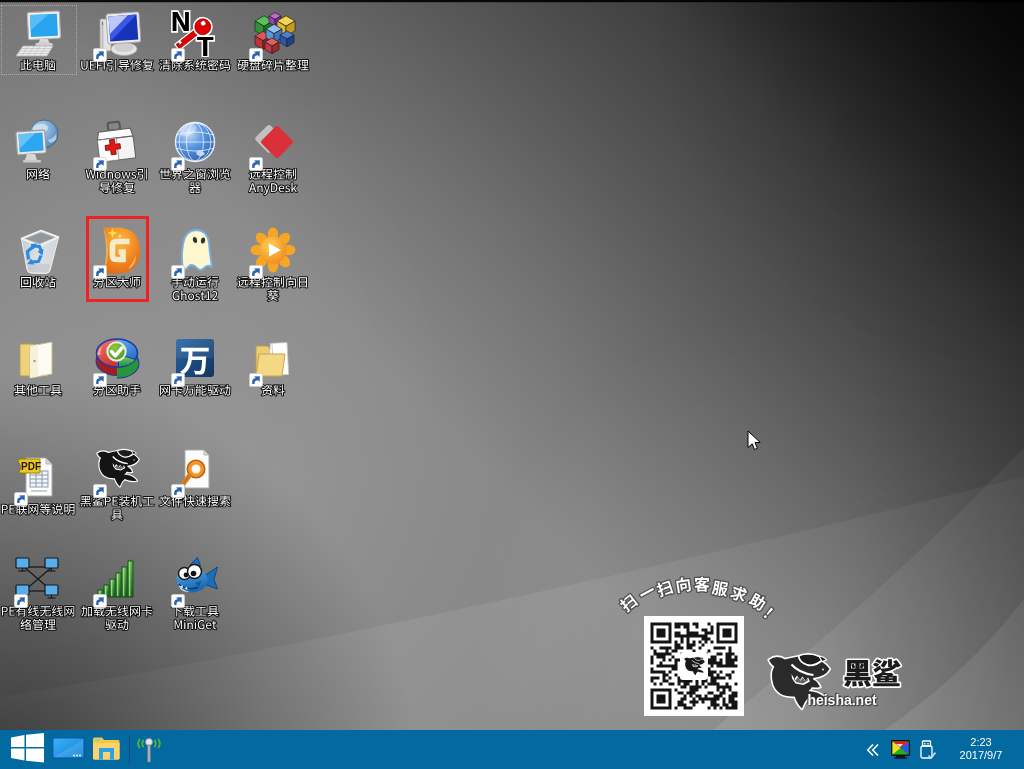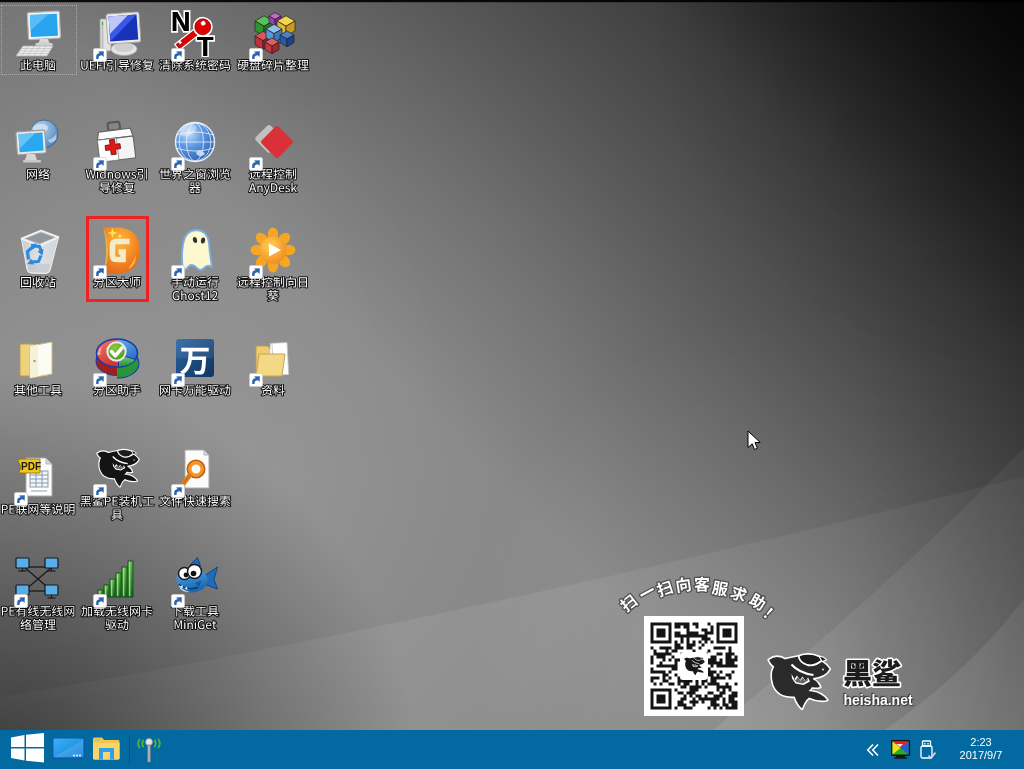--- a/index.html
+++ b/index.html
@@ -842,21 +842,21 @@
         <path d="M29.5 25 L31.5 28.2 L33.8 25.2 L36.5 28.8 L38.8 25.8 L41.2 29.2 L43.5 26.5 L44 28.5 L39 31.5 L32.5 30.2 L30 27.5 Z" fill="#666"></path>
         <path d="M35 3.5 Q46 0 55.5 4.5 L58.5 8 Q51 14.5 43.5 13 Q37 11 35 6 Z" fill="#1c1c1c" stroke="#fff" stroke-width="1.8" stroke-linejoin="round"></path>
         <path d="M55 4 Q60 4.5 62.5 8 L58 9.5 Z" fill="#1c1c1c" stroke="#fff" stroke-width="1.2"></path>
         <circle cx="59" cy="17.5" r="1" fill="#e8e8e8"></circle>
       </g>
       <g transform="translate(93,44)">
         <path d="M8.2 -19.4C8.8 -18.2 9.3 -16.6 9.4 -15.5L12.2 -16.6C12 -17.6 11.4 -19.1 10.7 -20.3ZM9.2 -2.4C9.4 -0.8 9.5 1.3 9.5 2.6L13.7 2.1C13.7 0.8 13.4 -1.2 13.1 -2.8ZM15 -2.3C15.5 -0.7 16 1.4 16.2 2.6L20.4 1.7C20.2 0.4 19.6 -1.6 19 -3.1ZM8.1 -20.5H12.4V-15.5H8.1ZM18 -20.4C17.7 -19.2 17.2 -17.5 16.7 -16.5L19.3 -15.5C19.7 -16.4 20.2 -17.5 20.8 -18.7V-15.5H16.6V-20.5H20.8V-19.5ZM20.6 -2.5C21.8 -0.8 23.2 1.5 23.8 2.9L28 1.5C27.4 0 25.9 -2 24.7 -3.5H27.6V-7.2H16.6V-8H25.4V-11.3H16.6V-12.1H25.1V-23.9H4.1V-12.1H12.4V-11.3H3.7V-8H12.4V-7.2H1.5V-3.5H4C3.3 -1.7 2.2 0.1 1 1.1L5.1 2.9C6.4 1.5 7.6 -0.7 8.2 -2.7L4.6 -3.5H23.9Z M30.4 -0.7V2.2H56.6V-0.7ZM32.2 -22.5C33.8 -21.9 35.8 -20.9 37 -20.2L38.9 -22.8C37.8 -23.3 35.8 -24.2 34.2 -24.8ZM30 -19.1C31.3 -18.6 33.1 -17.7 34.1 -17.1L36.1 -19.7C35 -20.2 33.3 -20.9 32 -21.4ZM40.8 -23.7C40.1 -21.8 38.8 -19.7 37.6 -18.3C38.5 -17.9 40.1 -16.9 40.9 -16.3C42.1 -17.8 43.6 -20.4 44.6 -22.6ZM39.8 -9H44.8C44.3 -8.8 43.8 -8.5 43.3 -8.3H38.7ZM45.1 -24.8V-17.1H47.6C45.2 -16 41.7 -15.5 38 -15.3L38.1 -15.4L36.8 -18.4C34.5 -16.8 32 -15.3 30.4 -14.4L32.4 -11.2C33.9 -12.3 35.7 -13.6 37.4 -14.8C38 -14.1 38.7 -12.9 39.1 -12.1C37.4 -10.7 34.5 -9.5 30.9 -8.6C31.5 -8 32.4 -6.7 32.7 -5.8L33.8 -6.2V-1.4H53.8V-8.3H49C49.5 -8.6 50.1 -9 50.5 -9.3L48.5 -11.2L47.8 -11H42.4L42.9 -11.5L40.7 -12.1C46.1 -12.8 50.8 -14.1 53.7 -17.3L54.1 -16.4L57.6 -18.3C56.8 -20 54.9 -22.4 53.3 -24.1L50.1 -22.4C50.8 -21.6 51.5 -20.6 52.2 -19.7L50.8 -19.9C50.4 -19.1 49.7 -18.4 48.9 -17.8V-24.8ZM37.6 -4H42V-3.2H37.6ZM45.8 -4H49.8V-3.2H45.8ZM37.6 -6.5H42V-5.7H37.6ZM45.8 -6.5H49.8V-5.7H45.8Z" fill="#fff" stroke="#fff" stroke-width="3.4" stroke-linejoin="round"></path>
         <path d="M8.2 -19.4C8.8 -18.2 9.3 -16.6 9.4 -15.5L12.2 -16.6C12 -17.6 11.4 -19.1 10.7 -20.3ZM9.2 -2.4C9.4 -0.8 9.5 1.3 9.5 2.6L13.7 2.1C13.7 0.8 13.4 -1.2 13.1 -2.8ZM15 -2.3C15.5 -0.7 16 1.4 16.2 2.6L20.4 1.7C20.2 0.4 19.6 -1.6 19 -3.1ZM8.1 -20.5H12.4V-15.5H8.1ZM18 -20.4C17.7 -19.2 17.2 -17.5 16.7 -16.5L19.3 -15.5C19.7 -16.4 20.2 -17.5 20.8 -18.7V-15.5H16.6V-20.5H20.8V-19.5ZM20.6 -2.5C21.8 -0.8 23.2 1.5 23.8 2.9L28 1.5C27.4 0 25.9 -2 24.7 -3.5H27.6V-7.2H16.6V-8H25.4V-11.3H16.6V-12.1H25.1V-23.9H4.1V-12.1H12.4V-11.3H3.7V-8H12.4V-7.2H1.5V-3.5H4C3.3 -1.7 2.2 0.1 1 1.1L5.1 2.9C6.4 1.5 7.6 -0.7 8.2 -2.7L4.6 -3.5H23.9Z M30.4 -0.7V2.2H56.6V-0.7ZM32.2 -22.5C33.8 -21.9 35.8 -20.9 37 -20.2L38.9 -22.8C37.8 -23.3 35.8 -24.2 34.2 -24.8ZM30 -19.1C31.3 -18.6 33.1 -17.7 34.1 -17.1L36.1 -19.7C35 -20.2 33.3 -20.9 32 -21.4ZM40.8 -23.7C40.1 -21.8 38.8 -19.7 37.6 -18.3C38.5 -17.9 40.1 -16.9 40.9 -16.3C42.1 -17.8 43.6 -20.4 44.6 -22.6ZM39.8 -9H44.8C44.3 -8.8 43.8 -8.5 43.3 -8.3H38.7ZM45.1 -24.8V-17.1H47.6C45.2 -16 41.7 -15.5 38 -15.3L38.1 -15.4L36.8 -18.4C34.5 -16.8 32 -15.3 30.4 -14.4L32.4 -11.2C33.9 -12.3 35.7 -13.6 37.4 -14.8C38 -14.1 38.7 -12.9 39.1 -12.1C37.4 -10.7 34.5 -9.5 30.9 -8.6C31.5 -8 32.4 -6.7 32.7 -5.8L33.8 -6.2V-1.4H53.8V-8.3H49C49.5 -8.6 50.1 -9 50.5 -9.3L48.5 -11.2L47.8 -11H42.4L42.9 -11.5L40.7 -12.1C46.1 -12.8 50.8 -14.1 53.7 -17.3L54.1 -16.4L57.6 -18.3C56.8 -20 54.9 -22.4 53.3 -24.1L50.1 -22.4C50.8 -21.6 51.5 -20.6 52.2 -19.7L50.8 -19.9C50.4 -19.1 49.7 -18.4 48.9 -17.8V-24.8ZM37.6 -4H42V-3.2H37.6ZM45.8 -4H49.8V-3.2H45.8ZM37.6 -6.5H42V-5.7H37.6ZM45.8 -6.5H49.8V-5.7H45.8Z" fill="#1c1c1c"></path>
       </g>
     </svg>
-<div style="position:absolute;left:838px;top:692px;width:80px;text-align:center;font:bold 14px 'Liberation Sans',sans-serif;color:#fff;text-shadow:0 0 2px #333,1px 1px 1px #333,-1px -1px 1px #333">heisha.net</div>
+<div style="position:absolute;left:802px;top:692px;width:80px;text-align:center;font:bold 14px 'Liberation Sans',sans-serif;color:#fff;text-shadow:0 0 2px #333,1px 1px 1px #333,-1px -1px 1px #333">heisha.net</div>
 <svg width="16" height="22" viewBox="0 0 16 22" style="position:absolute;left:747px;top:430px">
 <path d="M1 1 L1 17.5 L5.2 13.8 L7.6 19.5 L10.4 18.3 L8 12.6 L13.2 12.4 Z" fill="#fff" stroke="#000" stroke-width="1"></path>
 </svg>
 <div class="tb">
       <svg width="34" height="30" viewBox="0 0 34 30" style="position:absolute;left:11px;top:3px">
 <path d="M0 4.5 L13.5 2 L13.5 14 L0 14 Z" fill="#fff"></path>
 <path d="M15 1.7 L33 0 L33 14 L15 14 Z" fill="#fff"></path>
 <path d="M0 15.5 L13.5 15.5 L13.5 27.5 L0 25 Z" fill="#fff"></path>
 <path d="M15 15.5 L33 15.5 L33 29.5 L15 27.8 Z" fill="#fff"></path>
 </svg>

